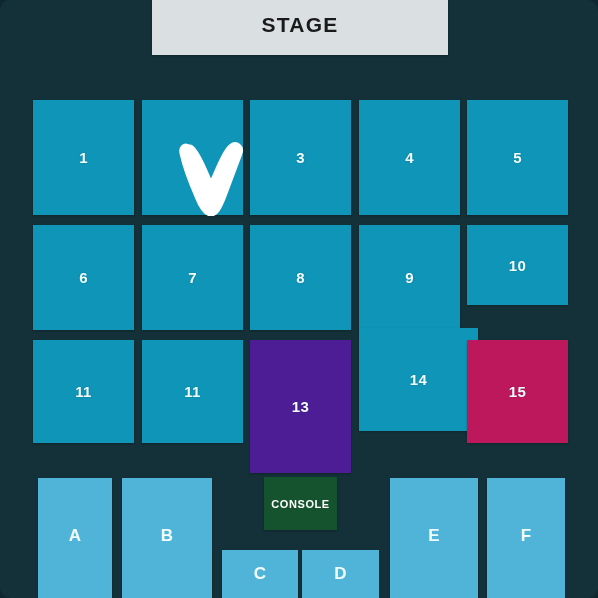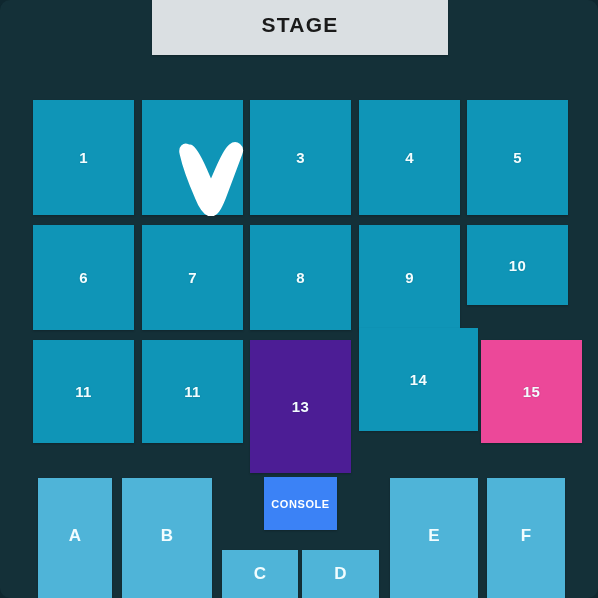--- a/index.html
+++ b/index.html
@@ -148,21 +148,21 @@
       </div>
       <div class="seat" style="left: 142px; top: 340px; width: 101px; height: 103px; background: rgb(15, 149, 183);">
         <span class="seat-label" style="color: rgb(242, 253, 255);">11</span>
       </div>
       <div class="seat" style="left: 250px; top: 340px; width: 101px; height: 133px; background: #4c1d95;">
         <span class="seat-label" style="color: rgb(242, 253, 255);">13</span>
       </div>
       <div class="seat" style="left: 359px; top: 328px; width: 119px; height: 103px; background: rgb(15, 149, 183);">
         <span class="seat-label" style="color: rgb(242, 253, 255);">14</span>
       </div>
-      <div class="seat" style="left: 467px; top: 340px; width: 101px; height: 103px; background: #ec4899; margin-left: 14px;">
+      <div class="seat" style="left: 467px; top: 340px; width: 101px; height: 103px; background: #be185d;">
         <span class="seat-label" style="color: rgb(242, 253, 255);">15</span>
       </div>
     </div>
 
   <div class="seat-grid" id="section-grid">
       <div class="section" style="left: 38px; top: 478px; width: 74px; height: 120px; background: rgb(79, 180, 216); align-items: center;">
         <span class="section-label" style="color: rgb(242, 253, 255); margin-top: -4px;">A</span>
       </div>
       <div class="section" style="left: 122px; top: 478px; width: 90px; height: 120px; background: rgb(79, 180, 216); align-items: center;">
         <span class="section-label" style="color: rgb(242, 253, 255); margin-top: -4px;">B</span>
@@ -174,21 +174,21 @@
         <span class="section-label" style="color: rgb(242, 253, 255);">D</span>
       </div>
       <div class="section" style="left: 390px; top: 478px; width: 88px; height: 120px; background: rgb(79, 180, 216); align-items: center;">
         <span class="section-label" style="color: rgb(242, 253, 255); margin-top: -4px;">E</span>
       </div>
       <div class="section" style="left: 487px; top: 478px; width: 78px; height: 120px; background: rgb(79, 180, 216); align-items: center;">
         <span class="section-label" style="color: rgb(242, 253, 255); margin-top: -4px;">F</span>
       </div>
     </div>
 
-  <div class="console-box" id="console-box" style="left: 264px; top: 477px; width: 73px; height: 53px; background: #3b82f6;">
+  <div class="console-box" id="console-box" style="left: 264px; top: 477px; width: 73px; height: 53px; background: #14532d;">
     <span class="console-label" style="color: rgb(255, 255, 255);">CONSOLE</span>
   </div>
 
   <svg class="annotation" id="annotation-v" viewBox="0 0 66 76" xmlns="http://www.w3.org/2000/svg" style="left: 178px; top: 140px; width: 66px; height: 76px;">
     <path d="M10 9 C7 7, 5 9, 6 13
              C8 22, 14 40, 21 56
              C25 66, 29 72, 33 72
              C37 72, 41 64, 45 53
              C51 37, 57 21, 60 13
              C62 8, 58 5, 54 8

